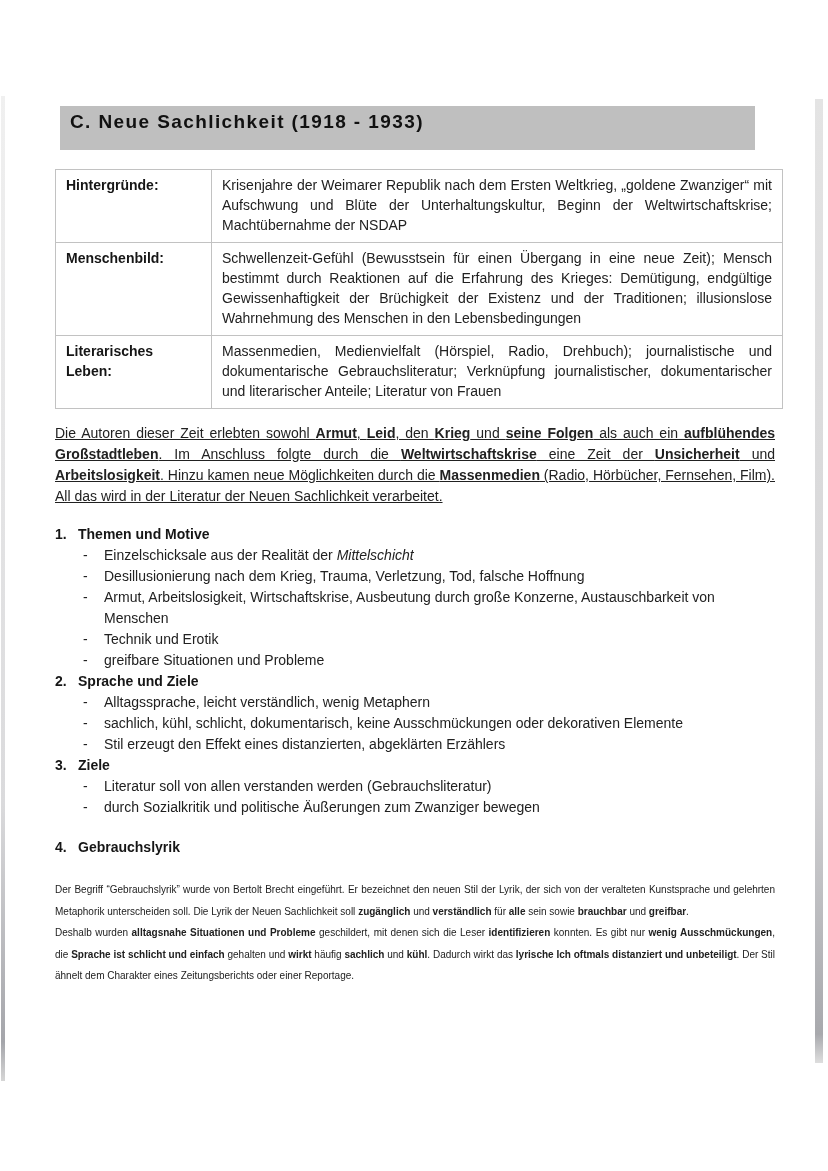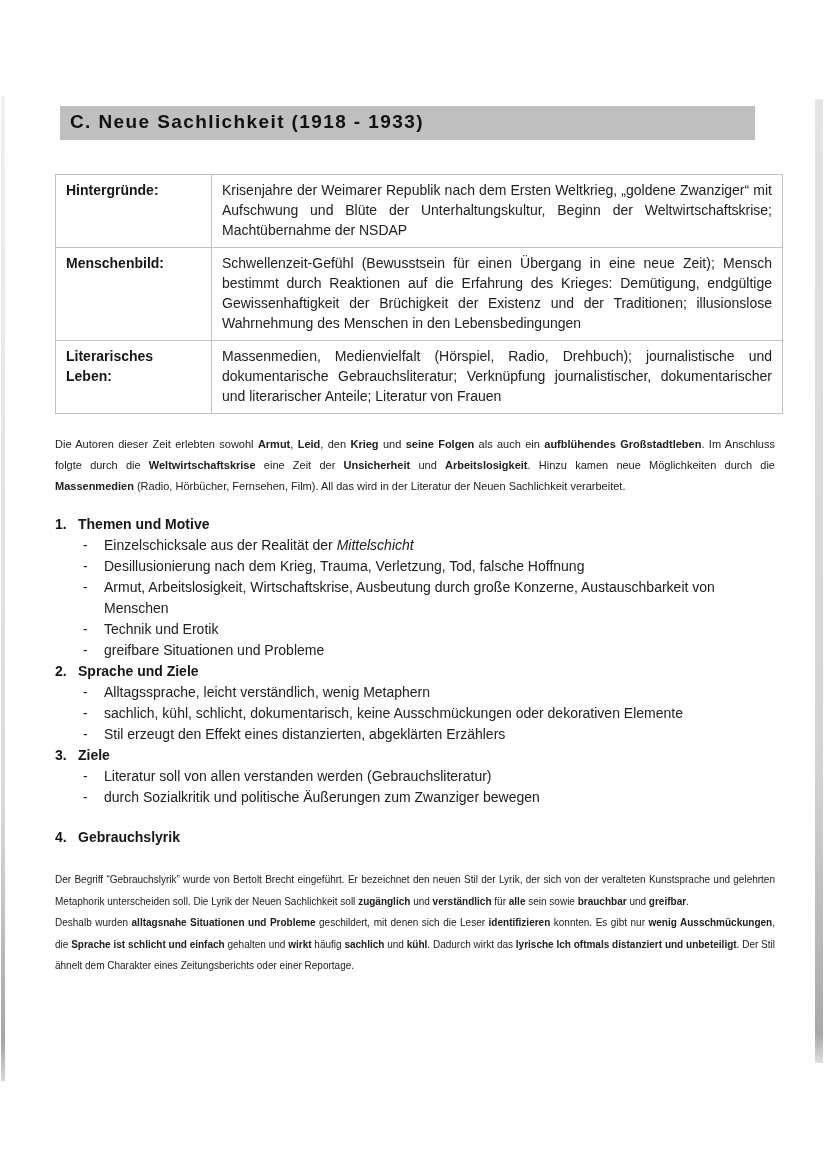--- a/index.html
+++ b/index.html
@@ -19,36 +19,36 @@
   }
   .edge-right {
     left:815px; top:99px; width:8px; height:964px;
     background:linear-gradient(to bottom, #e4e4e4, #d3d3d5 70%, #a8a9ad 97%, #dedede);
   }
   .page-content { position:absolute; left:55px; top:106px; width:720px; }
 
   .title-bar {
     margin-left:5px; width:695px; box-sizing:border-box;
     background:var(--hl, #bfbfbf);
-    padding:5px 10px 7px 10px;
+    padding:5px 10px 17px 10px;
     font-size:19px; font-weight:700; letter-spacing:1.4px;
     color:#111;
   }
 
-  .info-table { margin-top:34px; width:728px; border-collapse:collapse; }
+  .info-table { margin-top:19px; width:728px; border-collapse:collapse; }
   .info-table td {
     border:1px solid var(--tbl, #c2c2c2);
     padding:5px 10px 7px 10px;
     font-size:14px; line-height:20px;
     vertical-align:top;
   }
   .info-table td.lbl { width:135px; font-weight:700; color:#161616; }
   .info-table td.val { text-align:justify; }
 
-  .intro { margin-top:20px; font-size:11px; line-height:21px; text-align:justify; }
+  .intro { margin-top:14px; font-size:14px; line-height:21px; text-align:justify;text-decoration:underline; }
 
   .lists { margin-top:17px; font-size:14px; line-height:21px; }
   .sec-head { display:flex; font-weight:700; color:#161616; }
   .sec-num { width:23px; flex:0 0 auto; }
   .li { display:flex; padding-left:28px; }
   .dash { width:21px; flex:0 0 auto; }
   .li-text { flex:1; }
   .sec-gap { margin-top:19px; }
 
   .paragraphs { margin-top:21px; font-size:10px; line-height:21.5px; text-align:justify; }

